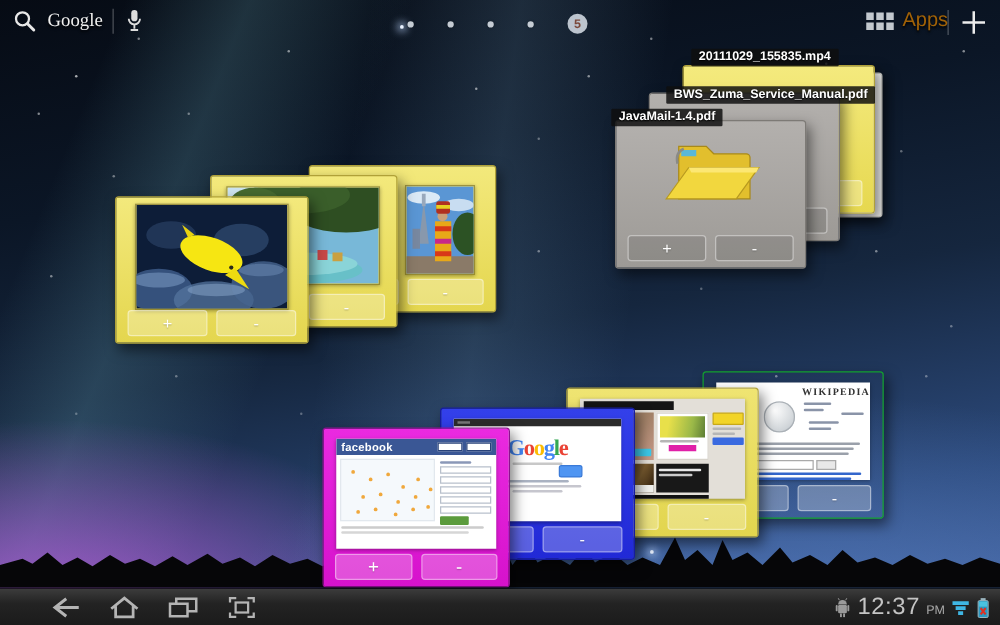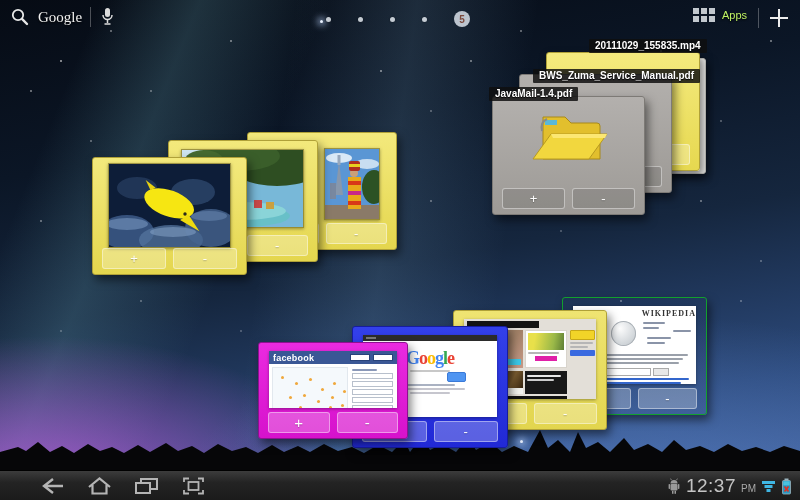--- a/index.html
+++ b/index.html
@@ -38,21 +38,21 @@
   .search{position:absolute;left:10px;top:6px;display:flex;align-items:center;gap:8px;cursor:default;}
   .google-label{font-family:"Liberation Serif",serif;font-size:15px;color:#f0f0f0;text-shadow:0 1px 2px #000;}
   .tb-divider{width:1px;height:20px;background:rgba(255,255,255,.28);}
   .dots{position:absolute;left:326px;top:9px;display:flex;align-items:center;gap:27px;height:20px;}
   .dot{width:5px;height:5px;border-radius:50%;background:rgba(228,234,240,.85);box-shadow:0 0 2px rgba(0,0,0,.4);}
   .dot-current{width:16px;height:16px;border-radius:50%;background:rgba(203,210,219,.92);
     color:#7c4a3c;font-size:10px;font-weight:bold;display:flex;align-items:center;justify-content:center;}
   .apps{position:absolute;left:693px;top:8px;display:flex;align-items:center;gap:7px;}
   .grid-icon{display:grid;grid-template-columns:repeat(3,6px);grid-auto-rows:6px;gap:2px;}
   .grid-icon i{background:#c2c8ce;display:block;}
-  .apps-label{color:#bef264;font-size:11px;text-shadow:0 1px 2px #000;}
+  .apps-label{color:#a16207;font-size:16px;text-shadow:0 1px 2px #000;}
   .apps-divider{position:absolute;left:758px;top:8px;width:1px;height:20px;background:rgba(255,255,255,.28);}
   .add-btn{position:absolute;left:768px;top:7px;width:22px;height:22px;}
 
   
   .card{position:absolute;border-radius:3px;box-shadow:3px 5px 10px rgba(0,0,0,.5);box-sizing:border-box;}
   .footer{position:absolute;left:9px;right:9px;bottom:5px;height:21px;display:flex;gap:7px;}
   .btn{flex:1;border-radius:3px;font-size:13px;line-height:19px;text-align:center;color:#fff;
     background:rgba(255,255,255,.26);border:1px solid rgba(255,255,255,.42);box-sizing:border-box;
     text-shadow:0 1px 1px rgba(0,0,0,.25);cursor:default;}
   .photo-frame{background:linear-gradient(#f3e97c,#e4d64e);border:1px solid #b0a138;}
@@ -276,21 +276,21 @@
     </div>
     <div class="footer">
       <span class="btn">+</span>
       <span class="btn">-</span>
     </div>
   </div>
 
   <div class="card white-file" style="left:558px;top:58px;width:148px;height:116px;"></div>
 
   <div class="card yellow-file" style="left:546px;top:52px;width:154px;height:119px;">
-    <span class="file-label" style="left:6px;top:-14px;margin-left:36px;">20111029_155835.mp4</span>
+    <span class="file-label" style="left:6px;top:-14px;">20111029_155835.mp4</span>
     <div class="footer">
       <span class="btn">+</span>
       <span class="btn">-</span>
     </div>
   </div>
 
   <div class="card file-card" style="left:519px;top:74px;width:153px;height:119px;">
     <span class="file-label" style="left:-7px;top:-6px;margin-left:20px;">BWS_Zuma_Service_Manual.pdf</span>
     <div class="footer">
       <span class="btn">+</span>
@@ -380,21 +380,21 @@
       <div class="ln" style="width:38%;margin:12px auto 2px;background:#aab2c2;"></div>
       <div class="ln" style="width:52%;margin:2px auto;background:#c6c6ce;"></div>
       <div class="ln" style="width:30%;margin:2px auto;background:#c6c6ce;"></div>
     </div>
     <div class="footer">
       <span class="btn">+</span>
       <span class="btn">-</span>
     </div>
   </div>
 
-  <div class="card bm-fb" style="left:258px;top:342px;width:150px;height:97px;">
+  <div class="card bm-fb" style="left:258px;top:342px;width:150px;height:128px;">
     <div class="page">
       <div class="fbbar">
         <span class="fblogo">facebook</span>
         <span class="fbfields">
             <i></i>
             <i></i>
           </span>
       </div>
       <div class="fbbody">
         <div class="fbmap"></div>

